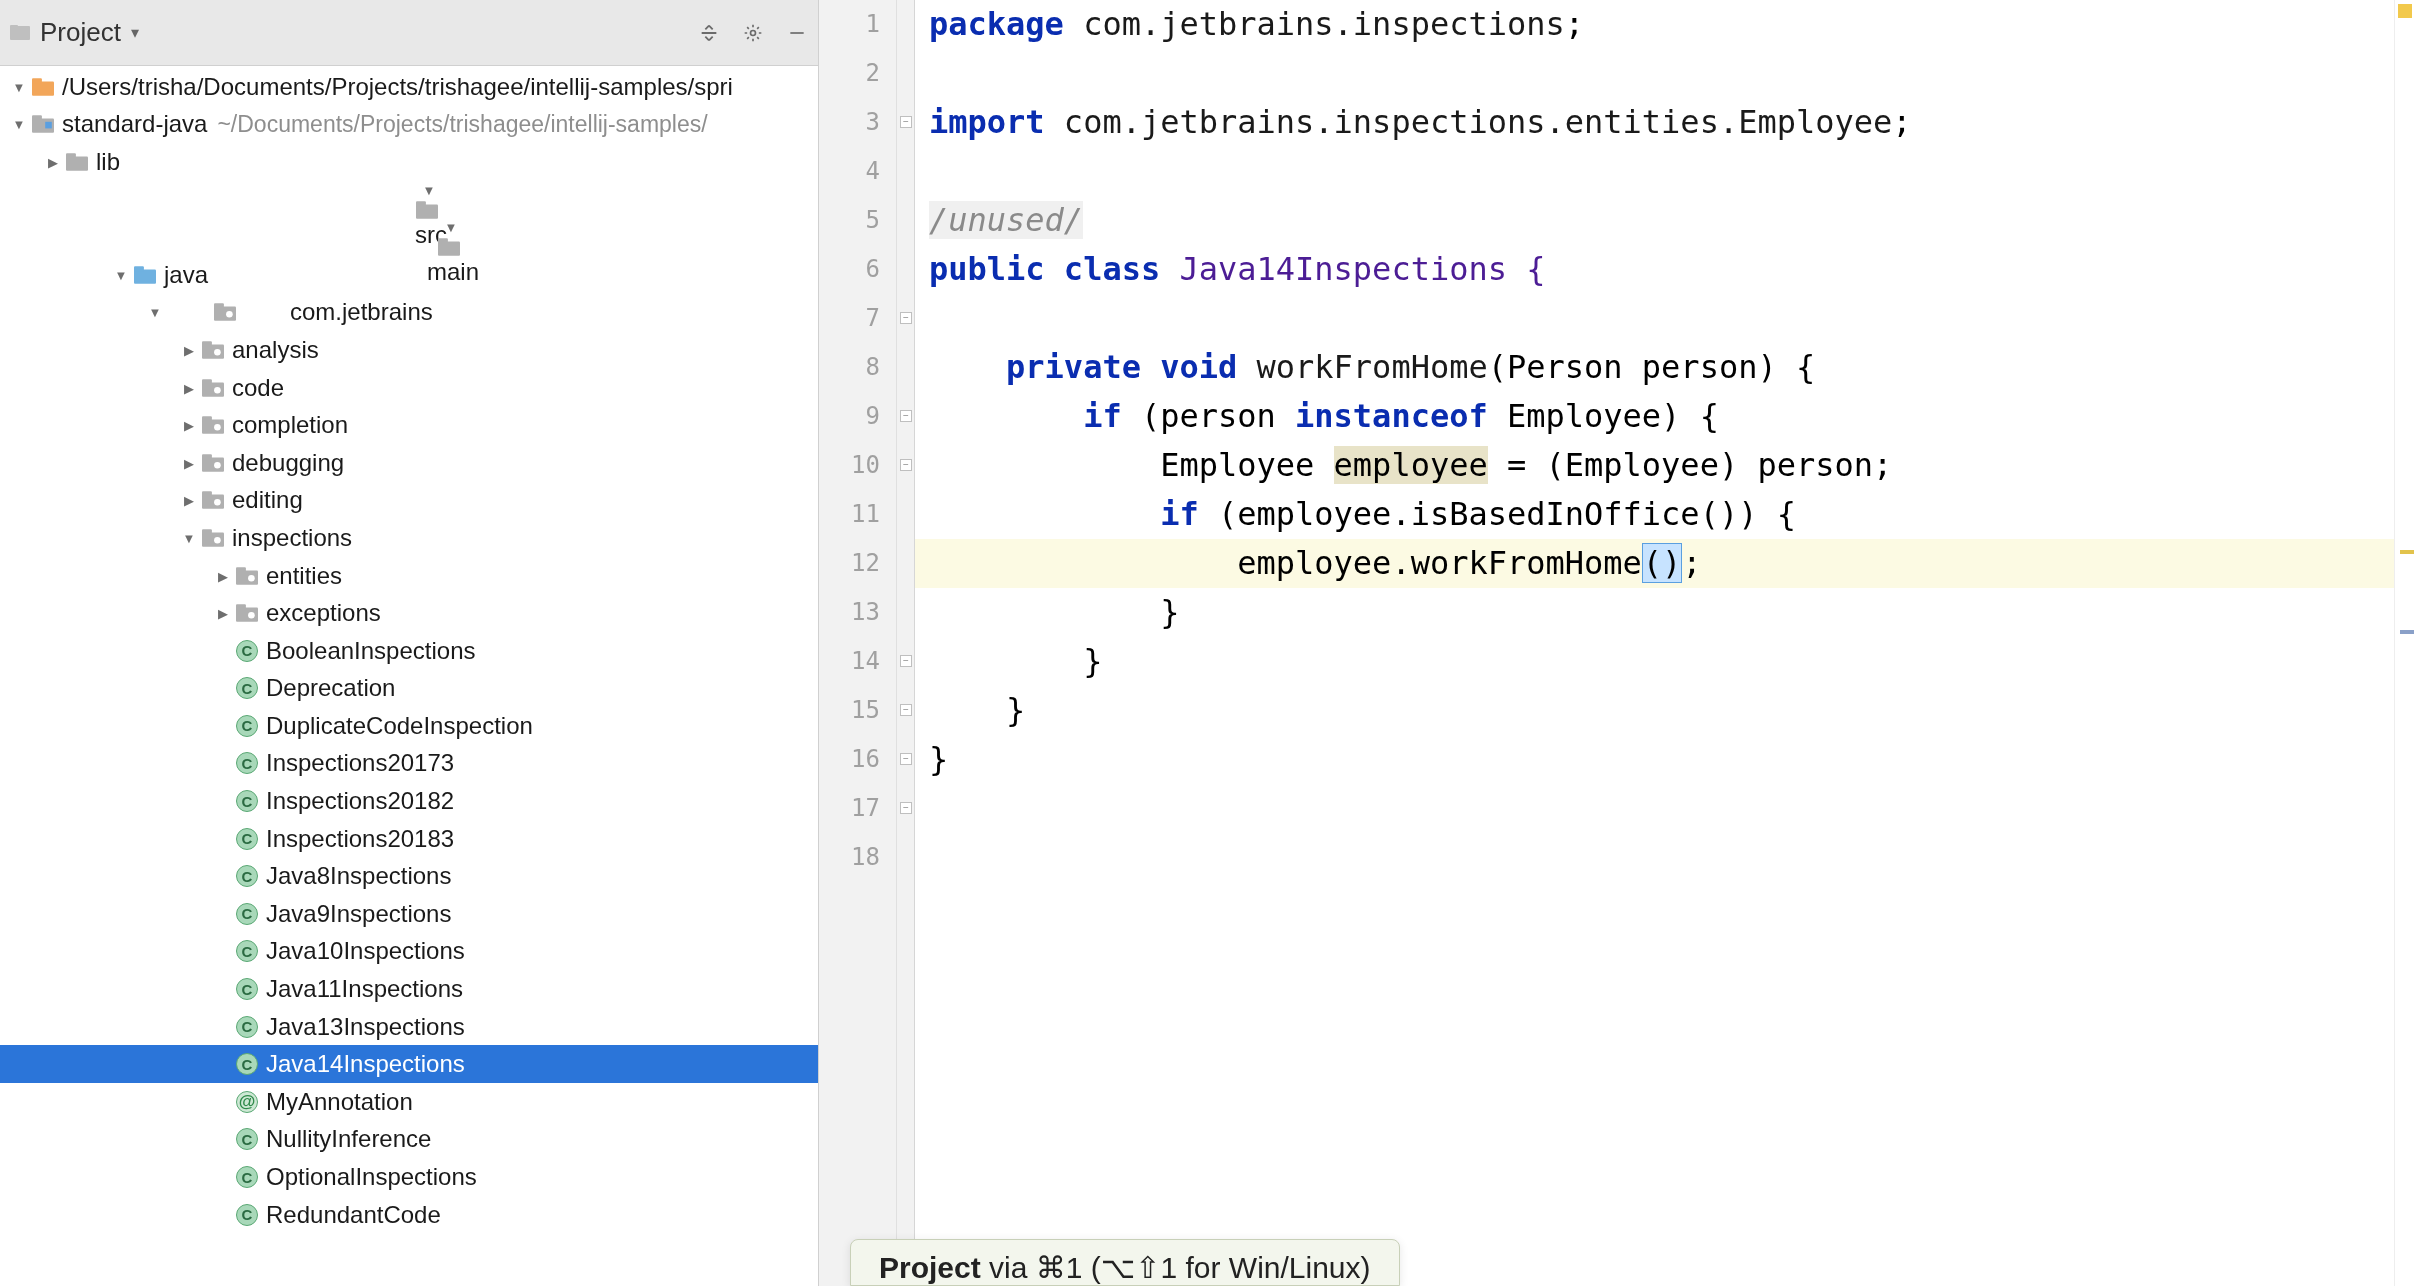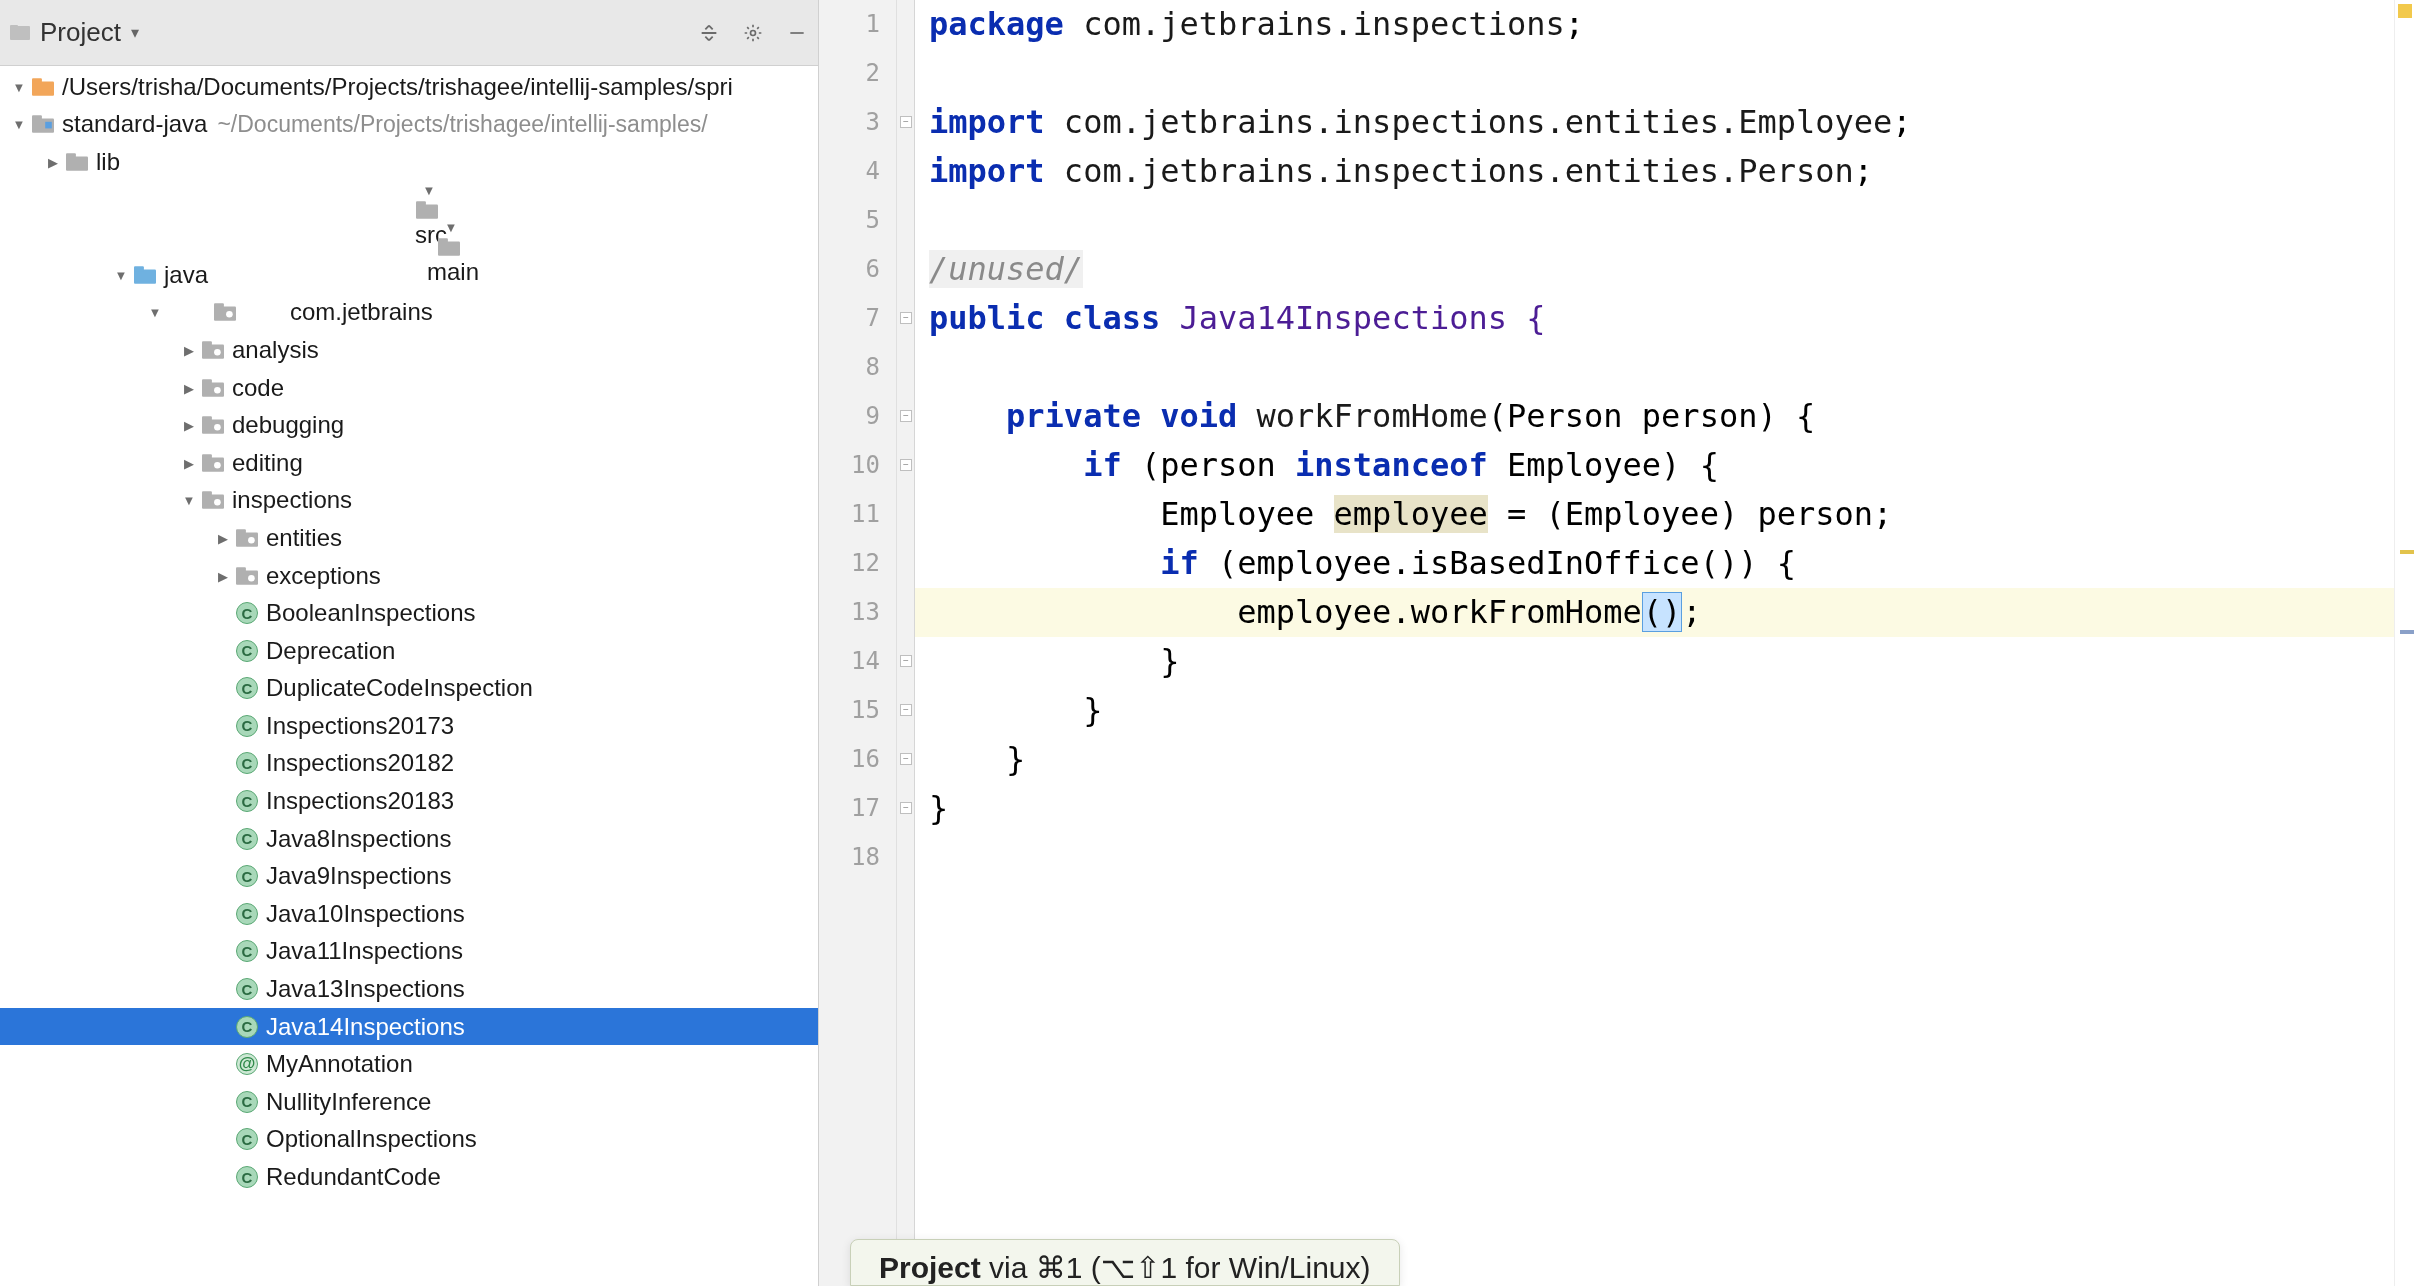--- a/index.html
+++ b/index.html
@@ -341,20 +341,31 @@
         <div class="tree-row" style="padding-left: 180px;">
           <span class="tree-arrow closed"></span>
           <span class="node-icon ico-package">
             <svg viewBox="0 0 20 16" width="22" height="18">
               <rect width="20" height="13" y="3" rx="1"></rect>
               <rect width="9" height="5" rx="1"></rect>
               <circle cx="14" cy="10" r="3" fill="#fff"></circle>
             </svg>
           </span>
           <span class="node-label">code</span>
+        </div>
+        <div class="tree-row" style="padding-left: 180px;">
+          <span class="tree-arrow closed"></span>
+          <span class="node-icon ico-package">
+            <svg viewBox="0 0 20 16" width="22" height="18">
+              <rect width="20" height="13" y="3" rx="1"></rect>
+              <rect width="9" height="5" rx="1"></rect>
+              <circle cx="14" cy="10" r="3" fill="#fff"></circle>
+            </svg>
+          </span>
+          <span class="node-label">completion</span>
         </div>
         <div class="tree-row" style="padding-left: 180px;">
           <span class="tree-arrow closed"></span>
           <span class="node-icon ico-package">
             <svg viewBox="0 0 20 16" width="22" height="18">
               <rect width="20" height="13" y="3" rx="1"></rect>
               <rect width="9" height="5" rx="1"></rect>
               <circle cx="14" cy="10" r="3" fill="#fff"></circle>
             </svg>
           </span>
@@ -549,21 +560,20 @@
           <div class="fold-mark" style="top: 655px;">−</div>
           <div class="fold-mark" style="top: 704px;">−</div>
           <div class="fold-mark" style="top: 753px;">−</div>
           <div class="fold-mark" style="top: 802px;">−</div>
         </div>
     </div>
     <div class="code" id="code">
         <div class="code-line"><span class="kw">package </span><span class="pkg">com.jetbrains.inspections</span><span>;</span></div>
         <div class="code-line"></div>
         <div class="code-line"><span class="kw">import </span><span class="pkg">com.jetbrains.inspections.entities.Employee</span><span>;</span></div>
-        <div class="code-line"><span class="kw">import </span><span class="pkg">com.jetbrains.inspections.entities.Person</span><span>;</span></div>
         <div class="code-line"></div>
         <div class="code-line"><span class="comment">/unused/</span></div>
         <div class="code-line"><span class="kw">public class </span><span class="ident">Java14Inspections {</span></div>
         <div class="code-line"></div>
         <div class="code-line"><span>    </span><span class="kw">private void </span><span class="method">workFromHome</span><span>(Person person) {</span></div>
         <div class="code-line"><span>        </span><span class="kw">if </span><span>(person </span><span class="kw">instanceof </span><span>Employee) {</span></div>
         <div class="code-line"><span>            Employee </span><span class="boxed">employee</span><span> = (Employee) person;</span></div>
         <div class="code-line"><span>            </span><span class="kw">if </span><span>(employee.isBasedInOffice()) {</span></div>
         <div class="code-line hl"><span>                employee.workFromHome</span><span class="paren-hl">()</span><span>;</span></div>
         <div class="code-line"><span>            }</span></div>

